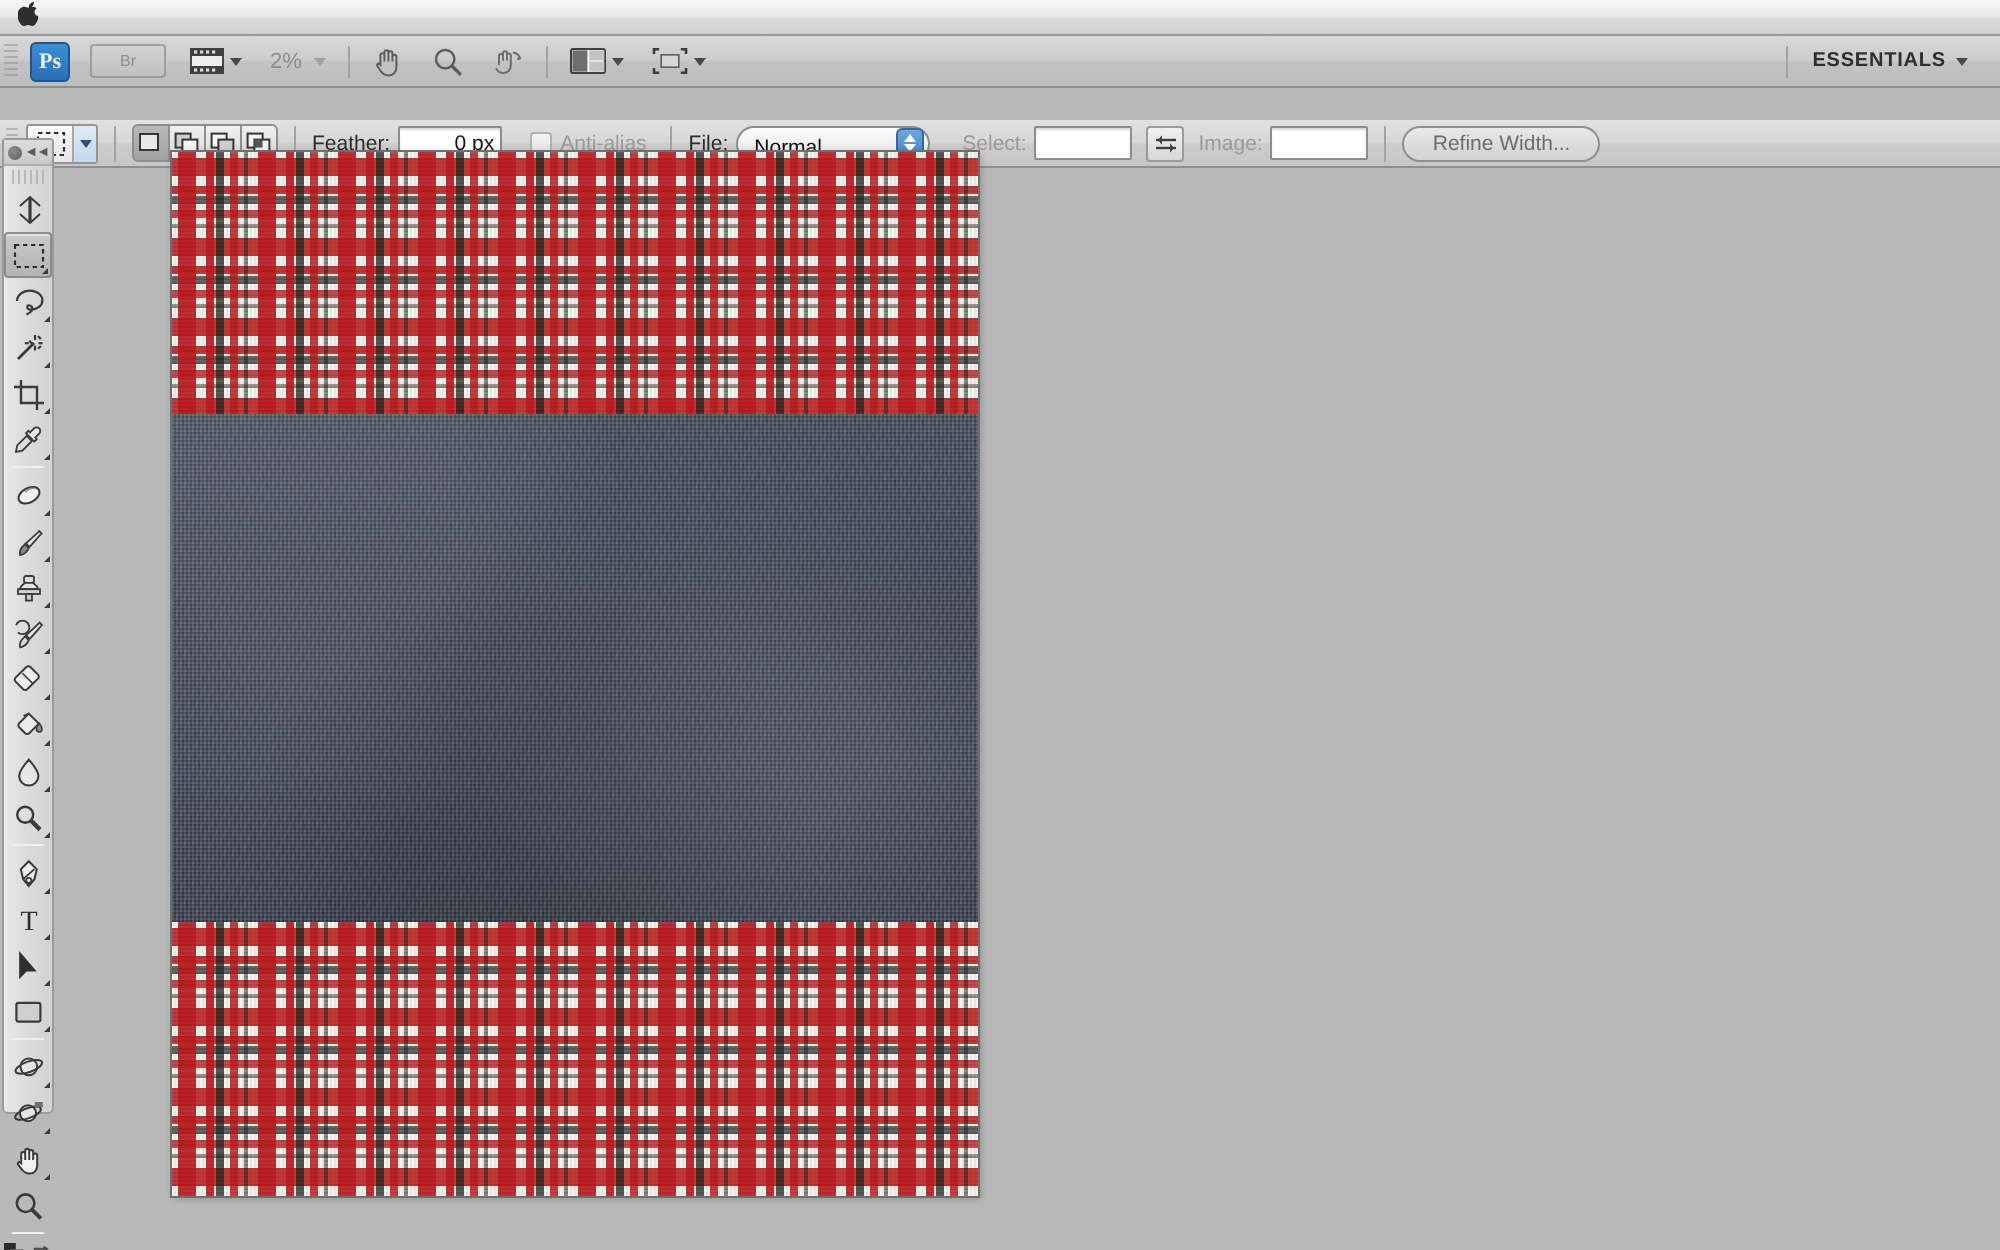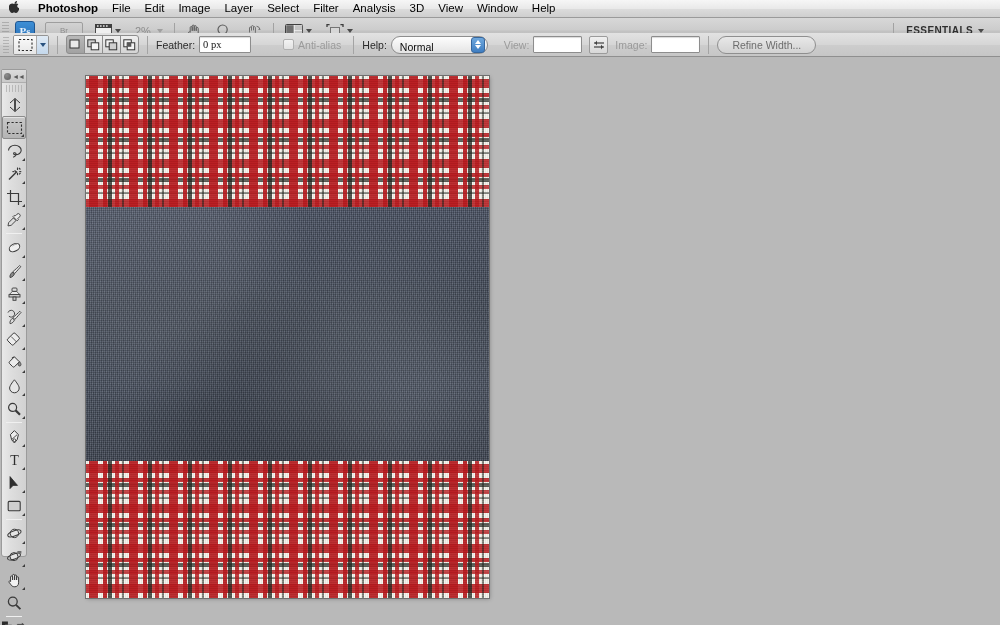--- a/index.html
+++ b/index.html
@@ -101,21 +101,21 @@
     font-size: 10px; font-weight: bold; letter-spacing: .4px;
     color: #2f2f2f;
   }
   .ab-divider-right {
     position: absolute; right: 106px; top: 5px;
     width: 1px; height: 16px; background: #a2a2a2;
   }
 
   
   #optionsbar {
-    position: absolute; left: 0; top: 33px;
+    position: absolute; left: 0; top: 60px;
     width: 1000px; height: 24px;
     background: linear-gradient(to bottom, #e2e2e2 0%, #d6d6d6 50%, #cdcdcd 51%, #c6c6c6 100%);
     border-bottom: 1px solid #8f8f8f;
     display: flex; align-items: center;
   }
   .ob-grip {
     width: 6px; height: 16px; margin: 0 4px 0 3px;
     background-image: repeating-linear-gradient(to bottom, #8e8e8e 0 1px, transparent 1px 3px);
     opacity: .5;
   }
@@ -148,22 +148,23 @@
   .bool-btn.active { background: linear-gradient(to bottom, #b8b8b8, #a2a2a2); }
   .bool-btn:first-child { border-radius: 3px 0 0 3px; margin-left: 0; }
   .bool-btn:last-child { border-radius: 0 3px 3px 0; }
   .ob-label { color: #2b2b2b; font-size: 10.5px; margin-right: 4px; }
   .ob-label.dim { color: #9a9a9a; }
   .ob-input {
     height: 17px; border: 1px solid #8d8d8d;
     background: #fff; border-radius: 1px;
     font-size: 10.5px; color: #111;
     padding: 0 3px;
-    font-family: Liberation Serif, serif;
+    font-family: Liberation Sans, sans-serif;
     box-shadow: inset 0 1px 1px rgba(0,0,0,.15);
+    text-align: right;
   }
   .ob-input.empty { background: #fff; }
   .ob-check {
     width: 11px; height: 11px;
     border: 1px solid #b0b0b0; border-radius: 2px;
     background: linear-gradient(to bottom, #f3f3f3, #e2e2e2);
     margin-right: 4px;
   }
   .ob-select {
     display: flex; align-items: flex-end;
@@ -350,34 +351,20 @@
 <body>
 
 <div id="app" style="background: rgb(185, 185, 185);">
 
   <div id="menubar">
     <div class="apple-logo">
       <svg width="12" height="14" viewBox="0 0 12 14">
         <path d="M8.2 0c.1.9-.25 1.75-.8 2.35-.56.62-1.42 1.08-2.22 1.02C5.06 2.5 5.47 1.62 6 1.03 6.57.4 7.47-.03 8.2 0zM10.6 10.3c-.33.76-.49 1.1-.92 1.77-.6.94-1.44 2.1-2.49 2.11-.93.01-1.17-.6-2.43-.6-1.26.01-1.53.62-2.46.61-1.05-.01-1.85-1.06-2.45-2C-1.83 9.6-2 5.5.06 3.8c.73-.62 1.7-.98 2.58-.98.9 0 1.47.6 2.42.6.92 0 1.48-.6 2.52-.6.79 0 1.63.36 2.23 1-1.96 1.08-1.64 3.88.79 4.48z" fill="#2e2e2e" transform="translate(1,0) scale(0.85)"></path>
       </svg>
     </div>
-    <div id="menu-items" style="display: flex; align-items: center;">
-        <div class="menu-item app-name">Photoshop</div>
-        <div class="menu-item">File</div>
-        <div class="menu-item">Edit</div>
-        <div class="menu-item">Image</div>
-        <div class="menu-item">Layer</div>
-        <div class="menu-item">Select</div>
-        <div class="menu-item">Filter</div>
-        <div class="menu-item">Analysis</div>
-        <div class="menu-item">3D</div>
-        <div class="menu-item">View</div>
-        <div class="menu-item">Window</div>
-        <div class="menu-item">Help</div>
-      </div>
   </div>
 
   <div id="appbar">
     <div class="grip"></div>
 
     <div class="ps-badge">Ps</div>
 
     <div class="bridge-badge">Br</div>
 
     <div class="ab-tool">
@@ -497,37 +484,37 @@
           <rect x="4.2" y="3.8" width="4.1" height="4" fill="#575757"></rect>
         </svg>
       </div>
     </div>
 
     <div class="ob-sep"></div>
 
     <span class="ob-label">Feather:</span>
     <input class="ob-input" style="width: 52px;" value="0 px">
 
-    <div style="display:flex;align-items:center;margin-left:32px">
+    <div style="display:flex;align-items:center;margin-left:14px">
       <span class="ob-check"></span>
       <span class="ob-label dim">Anti-alias</span>
     </div>
 
     <div class="ob-sep"></div>
 
-    <span class="ob-label">Help:</span>
+    <span class="ob-label">File:</span>
     <div class="ob-select">
       <span class="sel-text">Normal</span>
       <span class="sel-stepper">
         <span class="stepper-tri-up"></span>
           <span class="stepper-tri-dn"></span>
       </span>
     </div>
 
-    <span class="ob-label dim" style="margin-left:16px">View:</span>
+    <span class="ob-label dim" style="margin-left:16px">Select:</span>
     <input class="ob-input empty" style="width: 49px;" value="">
 
     <div class="swap-btn">
       <svg width="12" height="12" viewBox="0 0 12 12">
         <line x1="1" y1="4" x2="11" y2="4" stroke="#3f3f3f" stroke-width="1.2"></line>
         <line x1="1" y1="8" x2="11" y2="8" stroke="#3f3f3f" stroke-width="1.2"></line>
         <path d="M4 1.6L2 4l2 2.4z" fill="#3f3f3f"></path>
         <path d="M8 5.6L10 8l-2 2.4z" fill="#3f3f3f"></path>
       </svg>
     </div>

